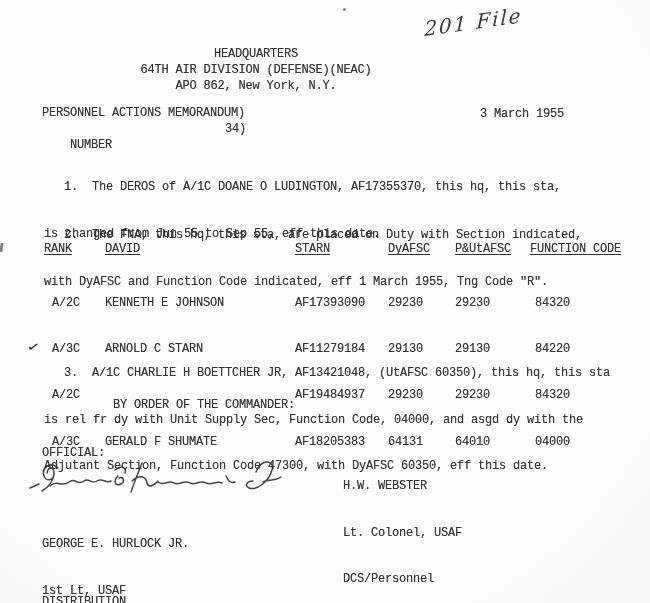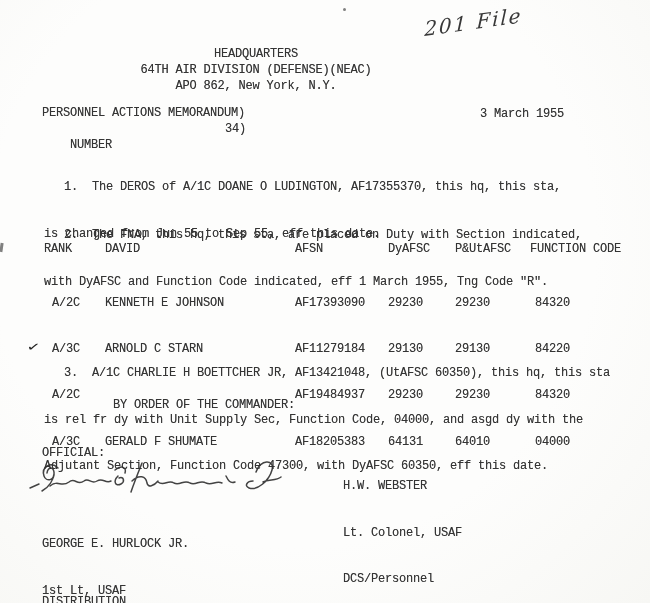--- a/index.html
+++ b/index.html
@@ -18,21 +18,21 @@
     white-space:pre;
     text-shadow:0 0 0.6px rgba(50,50,50,0.55);
   }
   .center{width:496px;left:0;text-align:center;margin-left:8px;}
   .ind{padding-left:20px;}
   
   #memo-number-line{position:relative;}
   #memo-number-value{position:absolute;left:183px;top:0;}
   
   .thead-cell,.tcell{position:absolute;top:0;}
-  .thead-cell{text-underline-offset:2px;}
+  .thead-cell{text-decoration:underline;text-underline-offset:2px;}
   .trow{position:relative;height:15.2px;}
   .c-rank{left:8px;}
   .c-name{left:61px;text-align:center;}
   .c-afsn{left:251px;}
   .c-dy{left:344px;}
   .c-pu{left:411px;}
   .c-func{left:491px;}
   .h-rank{left:0;}
   .h-name{left:61px;}
   .h-afsn{left:251px;}
@@ -85,21 +85,21 @@
   </div>
 
   <div class="t" style="left:44px;top:197px">
     <div class="ind">2.  The FNA, this hq, this sta, are placed on Duty with Section indicated,</div>
     <div>with DyAFSC and Function Code indicated, eff 1 March 1955, Tng Code "R".</div>
   </div>
 
   <div class="t" style="left:44px;top:242px;width:580px;height:16px">
     <span class="thead-cell h-rank">RANK</span>
     <span class="thead-cell h-name">DAVID</span>
-    <span class="thead-cell h-afsn">AFSN</span>
+    <span class="thead-cell h-afsn">STARN</span>
     <span class="thead-cell h-dy">DyAFSC</span>
     <span class="thead-cell h-pu">P&amp;UtAFSC</span>
     <span class="thead-cell h-func">FUNCTION CODE</span>
   </div>
 
   <div class="t" style="left:44px;top:265px;width:580px">
     <div class="trow">
       <span class="tcell c-rank">A/2C</span>
       <span class="tcell c-name">KENNETH E JOHNSON</span>
       <span class="tcell c-afsn">AF17393090</span>

